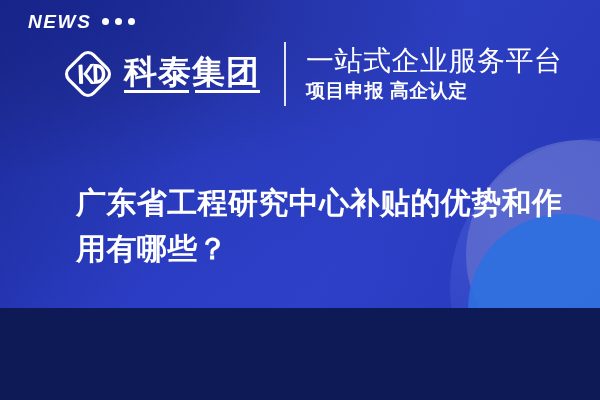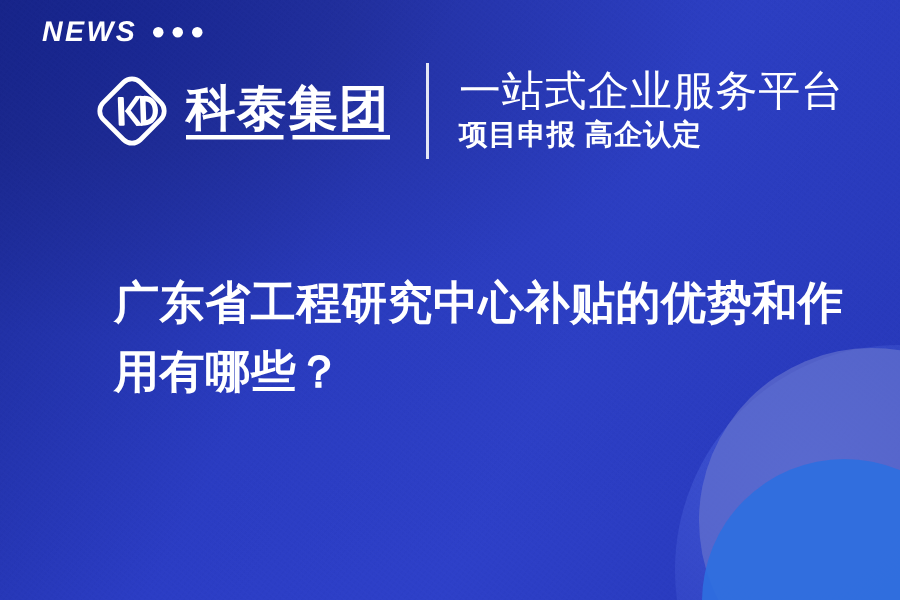--- a/index.html
+++ b/index.html
@@ -8,21 +8,21 @@
     padding: 0;
     background: #0e1a55;
   }
   body {
     font-family: "Liberation Sans", "DejaVu Sans", sans-serif;
   }
 
   .banner {
     position: relative;
     width: 600px;
-    height: 400px;
+    height: 308px;
     overflow: hidden;
     background: #a16207;
   }
 
   
   .bg-base {
     position: absolute;
     inset: 0;
     background:
       radial-gradient(120% 95% at 12% 4%,  #1d2c9e 0%, #23319f 22%, #2a3cbe 55%, #2c3ec6 100%);

